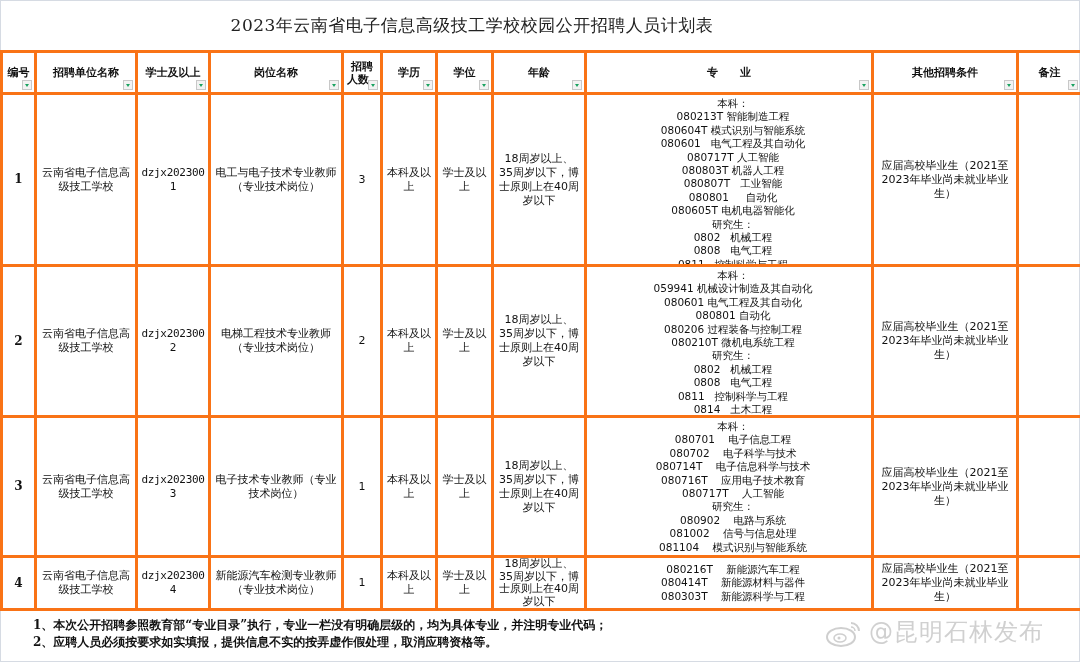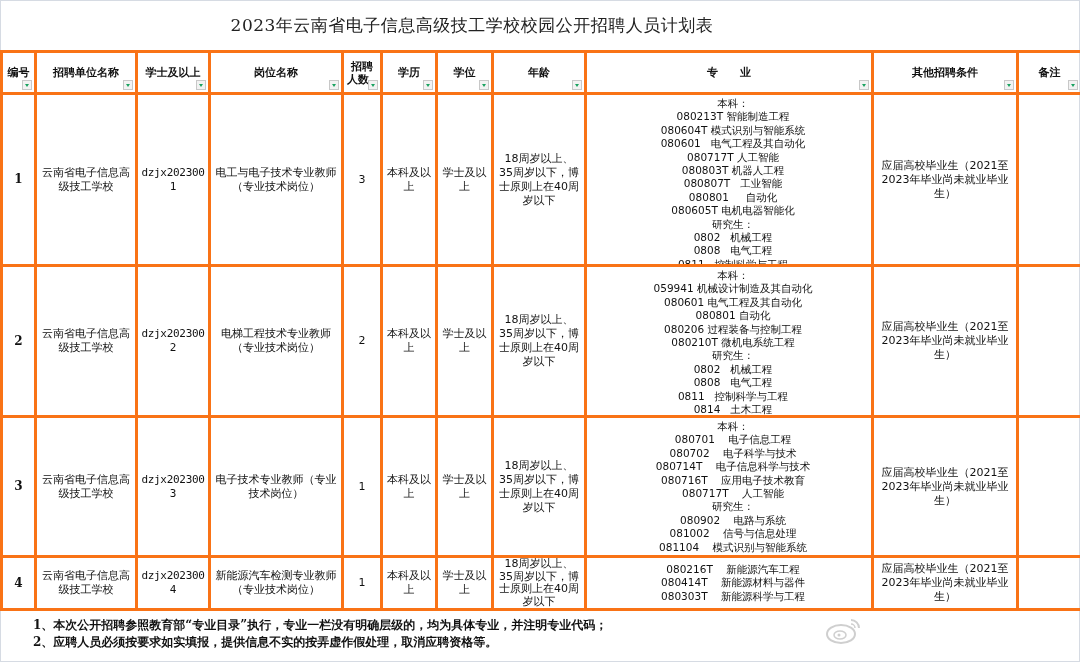--- a/index.html
+++ b/index.html
@@ -281,13 +281,14 @@
 <div class="watermark">
   <span class="weibo-logo">
     <svg width="38" height="28" viewBox="0 0 38 28">
       <ellipse cx="16" cy="18" rx="14" ry="9" fill="none" stroke="#cfcfcf" stroke-width="2"></ellipse>
       <ellipse cx="15" cy="19" rx="6" ry="4" fill="none" stroke="#cfcfcf" stroke-width="1.5"></ellipse>
       <circle cx="14" cy="19" r="1.5" fill="#cfcfcf"></circle>
       <path d="M26 4 A8 8 0 0 1 34 12" fill="none" stroke="#cfcfcf" stroke-width="2"></path>
       <path d="M26 8 A4 4 0 0 1 30 12" fill="none" stroke="#cfcfcf" stroke-width="1.5"></path>
     </svg>
   </span>
+  <span>@昆明石林发布</span>
 </div>
 
 </body></html>

